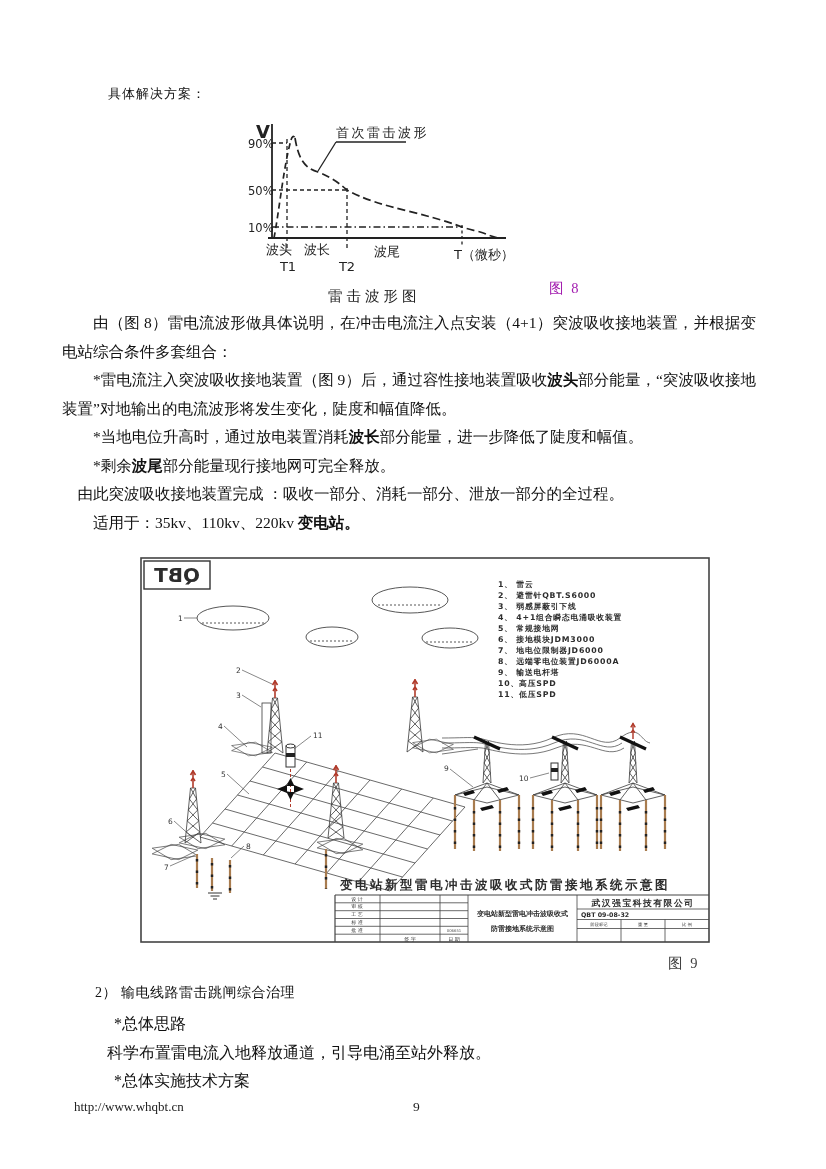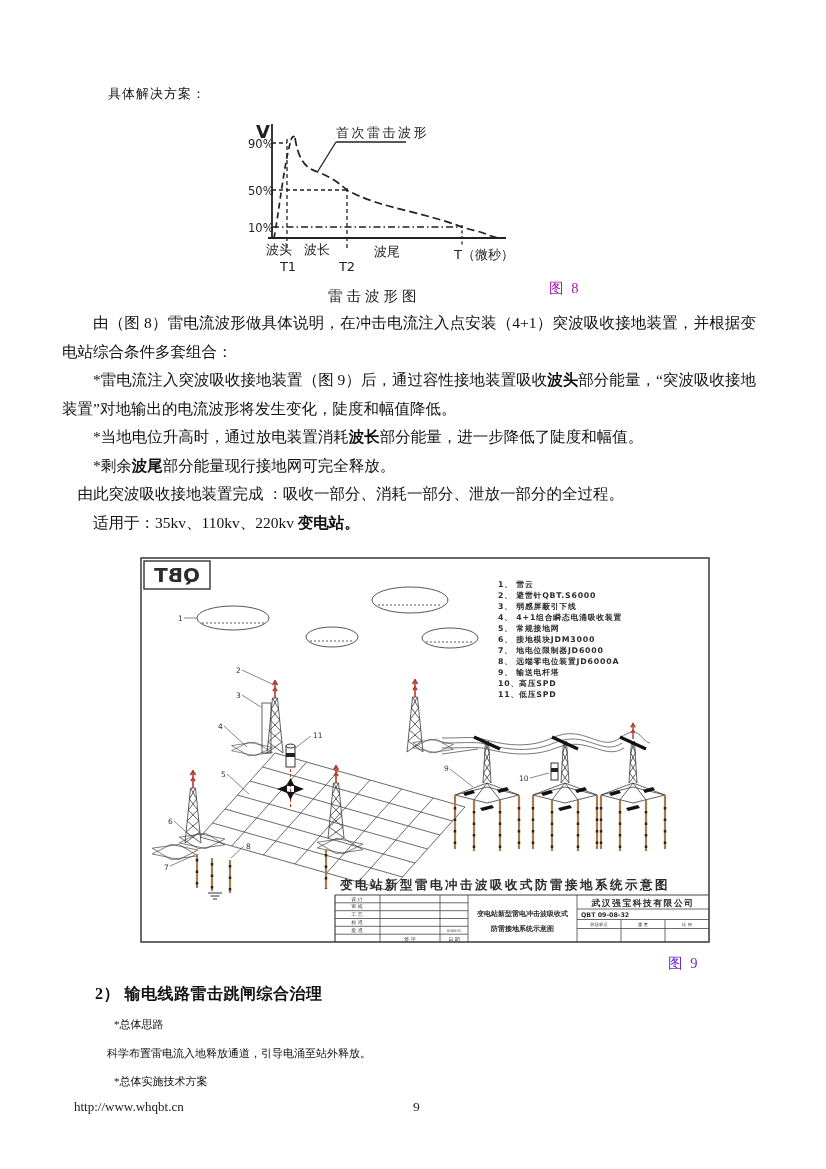--- a/index.html
+++ b/index.html
@@ -12,23 +12,23 @@
   .heading{left:108px;top:85px;font-size:13px;letter-spacing:1px;}
   .fig8{left:248px;top:112px;}
   .fig8-caption{left:328px;top:287px;font-size:14.5px;letter-spacing:4px;color:#222;}
   .fig8-label{left:549px;top:279px;font-size:14.5px;letter-spacing:2px;color:#a21caf;}
   .bodytext{left:62px;top:309px;width:694px;font-size:15.5px;line-height:28.5px;text-align:justify;}
   .bodytext p{margin:0;padding:0;}
   .ind2{text-indent:2em;}
   .ind15{text-indent:1em;}
   .bodytext b{font-weight:bold;}
   .fig9{left:140px;top:557px;}
-  .fig9-label{left:668px;top:954px;font-size:14.5px;letter-spacing:2px;color:#6d28d9;}
-  .sec2-heading{left:95px;top:984px;font-size:16px;font-weight:bold;letter-spacing:0.5px;}
-  .sec2-lines{left:107px;top:1010px;font-size:11px;line-height:28.5px;}
+  .fig9-label{left:668px;top:954px;font-size:14.5px;letter-spacing:2px;color:#404040;}
+  .sec2-heading{left:95px;top:984px;font-size:14px;font-weight:normal;letter-spacing:0.5px;}
+  .sec2-lines{left:107px;top:1010px;font-size:16px;line-height:28.5px;}
   .sec2-lines .star{margin-left:7px;}
   .footer-url{left:74px;top:1099px;font-size:13px;color:#222;}
   .footer-page{left:413px;top:1099px;font-size:13.5px;color:#222;}
   svg text{font-family:"DejaVu Sans","Liberation Sans",sans-serif;}
   .f8t{fill:#222;}
   .f9t{fill:#2c2c2c;font-weight:bold;}
 </style>
 </head>
 <body>
 

